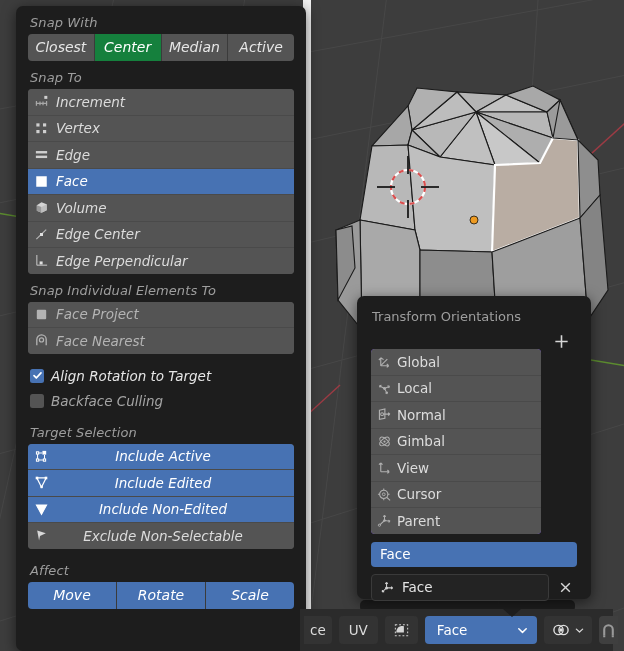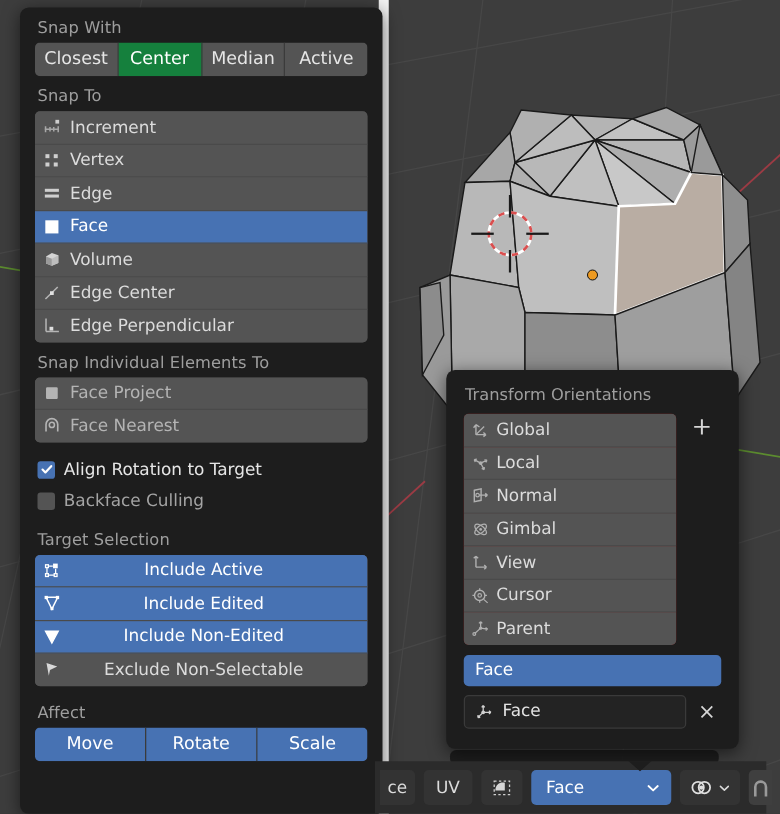--- a/index.html
+++ b/index.html
@@ -19,21 +19,21 @@
   .vp-grid{position:absolute;inset:0;}
   .vp-grid line{stroke:#4b4b4b;stroke-width:1;}
   .vp-grid .axis-red{stroke:#9c3b44;stroke-width:1.4;}
   .vp-grid .axis-green{stroke:#5c8c2f;stroke-width:1.4;}
 
   
   .snap-panel{
     position:absolute;left:16px;top:6px;width:290px;height:645px;
     background:#1d1d1d;border-radius:7px;
     box-shadow:0 3px 14px rgba(0,0,0,.55);
-    padding:0;box-sizing:border-box;
+    padding:0;box-sizing:border-box;font-style:italic;
   }
   .sec-label{
     color:#9e9e9e;font-size:13px;padding:9px 0 4px 14px;letter-spacing:.1px;
   }
 
   
   .seg-row{display:flex;margin:0 12px;border-radius:4px;overflow:hidden;}
   .seg{
     flex:1;background:#545454;color:#e6e6e6;text-align:center;
     padding:5px 0 6px;font-size:14px;border-right:1px solid #3b3b3b;
@@ -67,21 +67,21 @@
   .chk-row.off .t{color:#a4a4a4;}
 
   
   .to-panel{
     position:absolute;left:357px;top:296px;width:234px;height:303px;
     background:#1d1d1d;border-radius:7px;box-shadow:0 3px 14px rgba(0,0,0,.55);
     box-sizing:border-box;
   }
   .to-title{color:#9e9e9e;font-size:13px;padding:13px 0 7px 15px;}
   .to-body{display:flex;padding:0 10px 0 14px;}
-  .to-list{width:172px;border-radius:4px;overflow:hidden;background:#7f1d1d;}
+  .to-list{width:172px;border-radius:4px;overflow:hidden;background:#8b5cf6;margin-top:18px;}
   .to-row{display:flex;align-items:center;height:25.5px;background:#545454;
           border-bottom:1px solid #4a4a4a;color:#dcdcdc;font-size:13.5px;cursor:default;}
   .to-row:last-child{border-bottom:none;}
   .to-row .ico{width:26px;min-width:26px;height:25px;display:flex;align-items:center;justify-content:center;}
   .plus-btn{width:40px;display:flex;align-items:flex-start;justify-content:center;padding-top:2px;cursor:default;}
   .to-active{
     margin:8px 14px 0 14px;background:#4772b3;border-radius:4px;color:#fff;
     font-size:13.5px;padding:4px 0 5px 9px;
   }
   .to-name-row{display:flex;align-items:center;margin:7px 10px 0 14px;}

